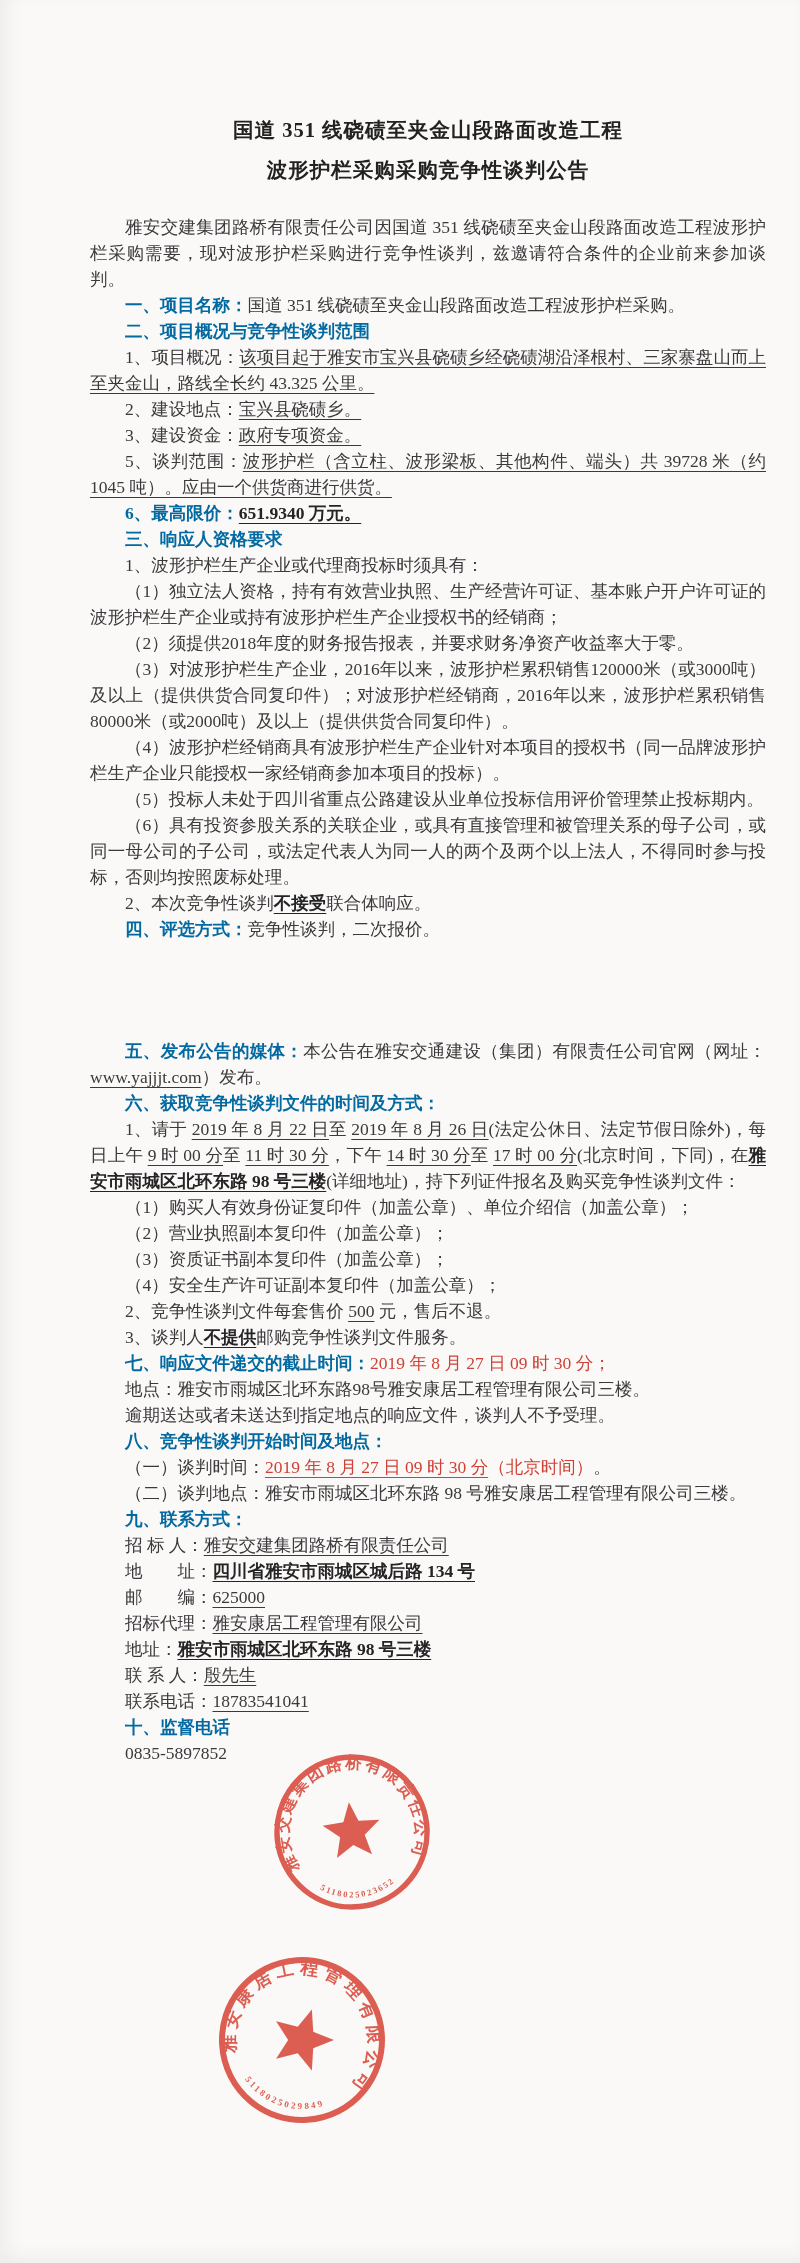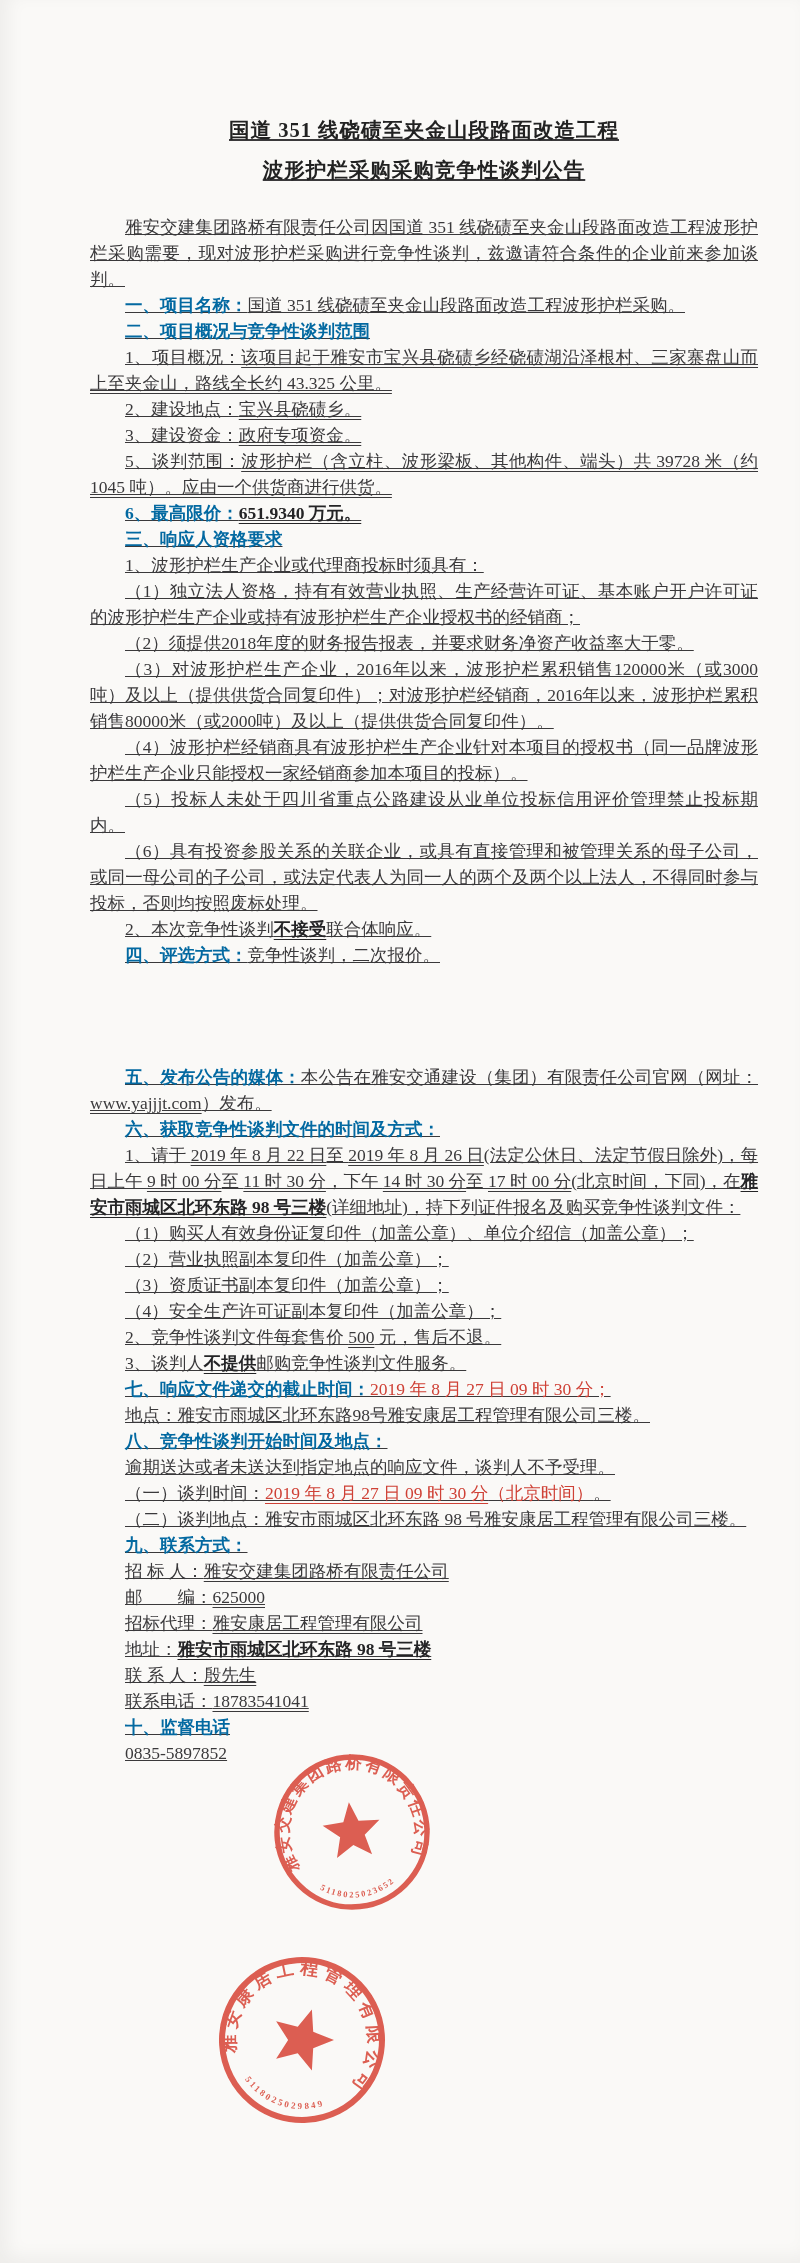--- a/index.html
+++ b/index.html
@@ -13,26 +13,25 @@
     position:relative;
     width:800px;height:2263px;
     margin:0 auto;
     background:var(--paper);
     box-shadow:inset 8px -6px 18px rgba(0,0,0,0.05);
     overflow:hidden;
     font-family:"Liberation Serif","DejaVu Serif",serif;
     color:var(--ink);
   }
   .doc{
-    position:absolute;left:0;top:0;right:12px;
+    position:absolute;left:0;top:0;right:4px;
     padding:110px 30px 0 90px;
     font-size:17.5px;
     line-height:26px;
     text-align:justify;
-    text-decoration:underline;
   }
   .titles{text-align:center;margin-bottom:24px;}
   .title-line{
     font-weight:bold;
     font-size:20.5px;
     line-height:40px;
     color:#222;
     letter-spacing:1px;
   }
   .doc p{margin:0;text-indent:2em;}
@@ -88,26 +87,27 @@
         <p><span class="b">六、获取竞争性谈判文件的时间及方式：</span></p>
         <p><span>1、请于 </span><span class="u">2019 年 8 月 22 日</span><span>至 </span><span class="u">2019 年 8 月 26 日</span><span>(法定公休日、法定节假日除外)，每日上午 </span><span class="u">9 时 00 分</span><span>至 </span><span class="u">11 时 30 分</span><span>，下午 </span><span class="u">14 时 30 分</span><span>至 </span><span class="u">17 时 00 分</span><span>(北京时间，下同)，在</span><span class="bu">雅安市雨城区北环东路 98 号三楼</span><span>(详细地址)，持下列证件报名及购买竞争性谈判文件：</span></p>
         <p><span>（1）购买人有效身份证复印件（加盖公章）、单位介绍信（加盖公章）；</span></p>
         <p><span>（2）营业执照副本复印件（加盖公章）；</span></p>
         <p><span>（3）资质证书副本复印件（加盖公章）；</span></p>
         <p><span>（4）安全生产许可证副本复印件（加盖公章）；</span></p>
         <p><span>2、竞争性谈判文件每套售价 </span><span class="u">500</span><span> 元，售后不退。</span></p>
         <p><span>3、谈判人</span><span class="bu">不提供</span><span>邮购竞争性谈判文件服务。</span></p>
         <p><span class="b">七、响应文件递交的截止时间：</span><span class="r">2019 年 8 月 27 日 09 时 30 分；</span></p>
         <p><span>地点：雅安市雨城区北环东路98号雅安康居工程管理有限公司三楼。</span></p>
+        <p><span>逾期送达或者未送达到指定地点的响应文件，谈判人不予受理。</span></p>
         <p><span class="b">八、竞争性谈判开始时间及地点：</span></p>
-        <p><span>逾期送达或者未送达到指定地点的响应文件，谈判人不予受理。</span></p>
         <p><span>（一）谈判时间：</span><span class="ru">2019 年 8 月 27 日 09 时 30 分</span><span class="r">（北京时间）</span><span>。</span></p>
         <p><span>（二）谈判地点：雅安市雨城区北环东路 98 号雅安康居工程管理有限公司三楼。</span></p>
         <p><span class="b">九、联系方式：</span></p>
         <p class="sp"><span>招 标 人：</span><span class="u">雅安交建集团路桥有限责任公司</span></p>
+        <p class="sp"><span>地　　址：</span><span class="bu">四川省雅安市雨城区城后路 134 号</span></p>
         <p class="sp"><span>邮　　编：</span><span class="u">625000</span></p>
         <p class="sp"><span>招标代理：</span><span class="u">雅安康居工程管理有限公司</span></p>
         <p class="sp"><span>地址：</span><span class="bu">雅安市雨城区北环东路 98 号三楼</span></p>
         <p class="sp"><span>联 系 人：</span><span class="u">殷先生</span></p>
         <p class="sp"><span>联系电话：</span><span class="u">18783541041</span></p>
         <p class="sp"><span class="b">十、监督电话</span></p>
         <p><span>0835-5897852</span></p>
       </div>
   </div>
 

